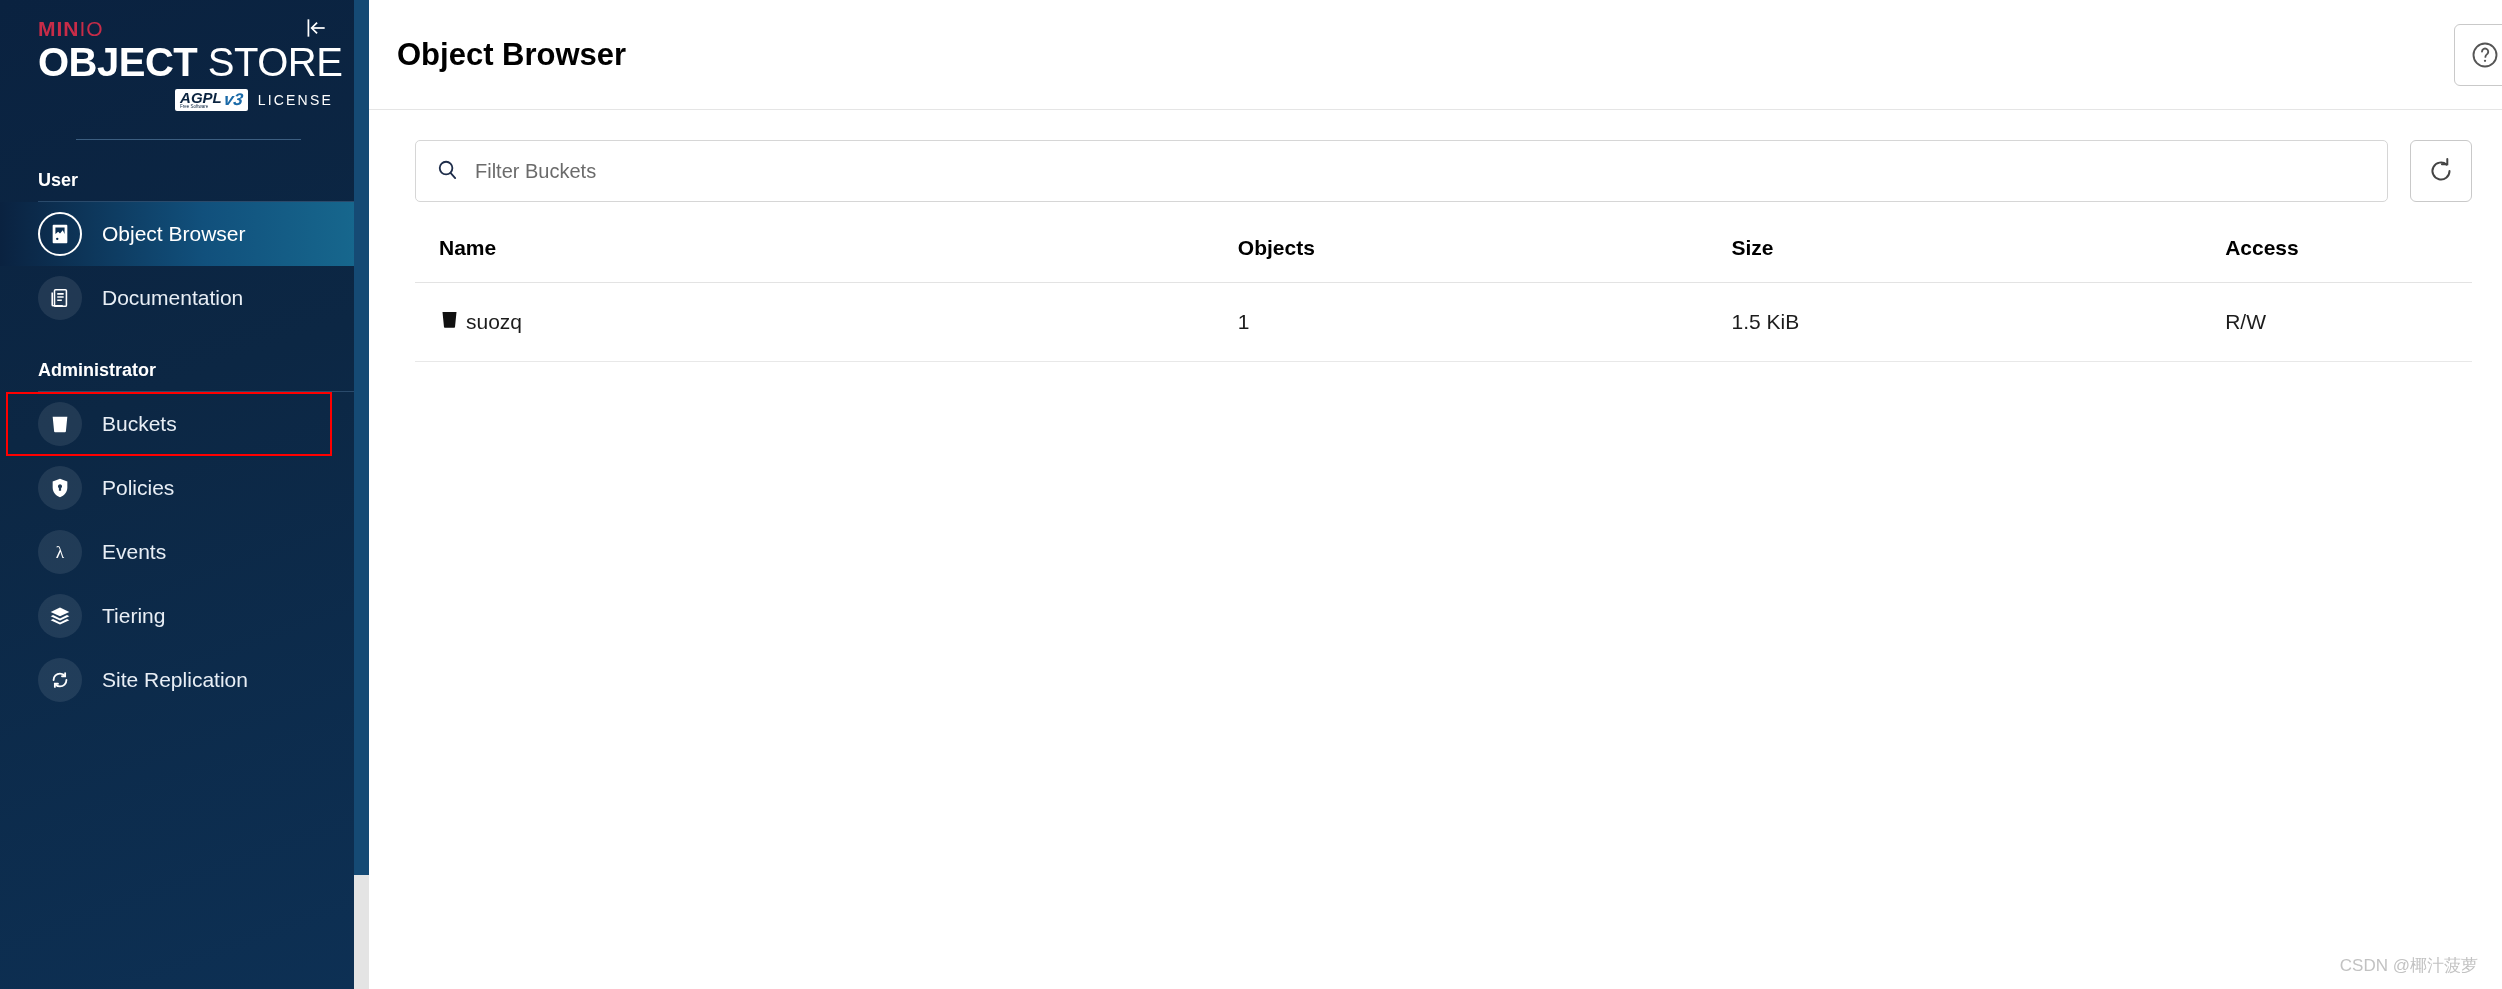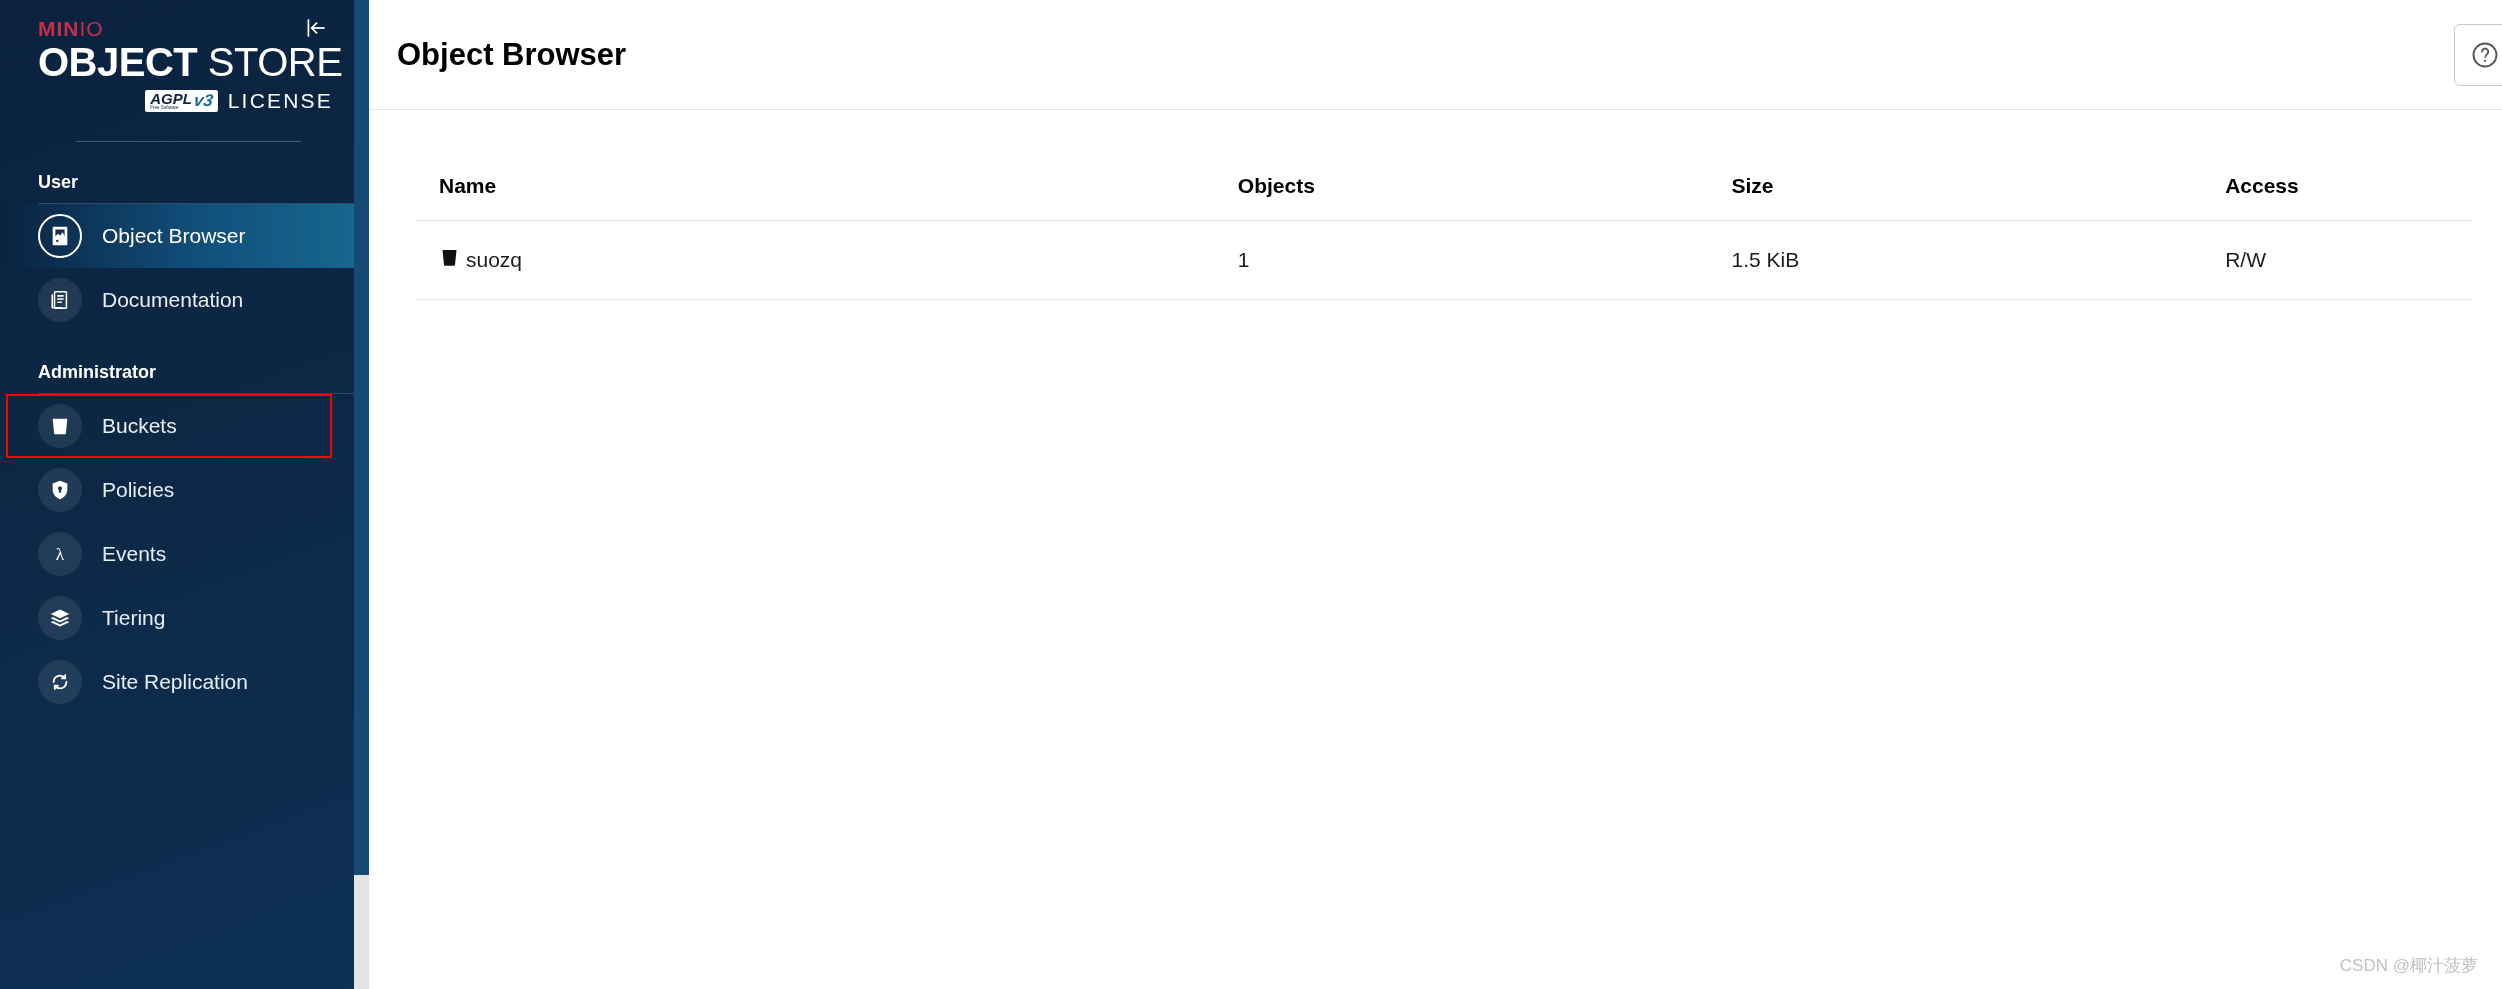--- a/index.html
+++ b/index.html
@@ -55,21 +55,21 @@
     font-size: 15px; font-weight: bold; font-style: italic;
     display: flex; align-items: center; gap: 2px; line-height: 1;
   }
   .agpl-badge .agpl-sub { font-size: 4.5px; font-style: normal; font-weight: normal; display:block; letter-spacing: 0; }
   .agpl-left { display: flex; flex-direction: column; align-items: flex-start; }
   .agpl-v3 {
     font-size: 17px; font-weight: bold; font-style: italic; color: #1a6aa8;
     transform: skewX(-8deg);
   }
   .license-text {
-    color: #ffffff; font-size: 21px; letter-spacing: 2.2px; font-weight: 400;
+    color: #ffffff; font-size: 14px; letter-spacing: 2.2px; font-weight: 400;
   }
   .logo-divider {
     margin: 28px 38px 0 38px; height: 1px; background: #3c5e80;
   }
 
   .section-label {
     color: #ffffff; font-size: 18px; font-weight: bold;
     padding: 30px 0 10px 38px;
   }
   .section-rule { height:1px; background:#2a4a6b; margin-left: 38px; }
@@ -293,20 +293,37 @@
         <svg width="30" height="30" viewBox="0 0 24 24" fill="none" stroke="#555" stroke-width="1.5">
           <circle cx="12" cy="12" r="9.2"></circle>
           <path d="M9.6 9.2a2.5 2.5 0 114.3 1.9c-.9.8-1.6 1.3-1.6 2.4" stroke-linecap="round"></path>
           <circle cx="12" cy="16.6" r="0.9" fill="#555" stroke="none"></circle>
         </svg>
       </div>
     </div>
 
     <div class="content">
 
+      <div class="filter-row">
+        <div class="search-wrap">
+          <span>
+            <svg width="23" height="23" viewBox="0 0 24 24" fill="none" stroke="#1e2d4a" stroke-width="1.9">
+              <circle cx="10.5" cy="10.5" r="6.6"></circle>
+              <path d="M15.4 15.8L20 21" stroke-linecap="round"></path>
+            </svg>
+          </span>
+          <input class="search-input" type="text" placeholder="Filter Buckets" style="">
+        </div>
+        <div class="refresh-btn">
+          <svg width="28" height="28" viewBox="0 0 24 24" fill="none" stroke="#444" stroke-width="1.7" stroke-linecap="round">
+            <path d="M19.3 12a7.3 7.3 0 11-2.4-5.4"></path>
+            <path d="M12.8 6.2h4.6V1.8"></path>
+          </svg>
+        </div>
+      </div>
 
       <div class="table-wrap">
         <table class="buckets">
           <thead>
             <tr>
               <th class="col-name">Name</th>
               <th class="col-objects">Objects</th>
               <th class="col-size">Size</th>
               <th class="col-access">Access</th>
             </tr>

